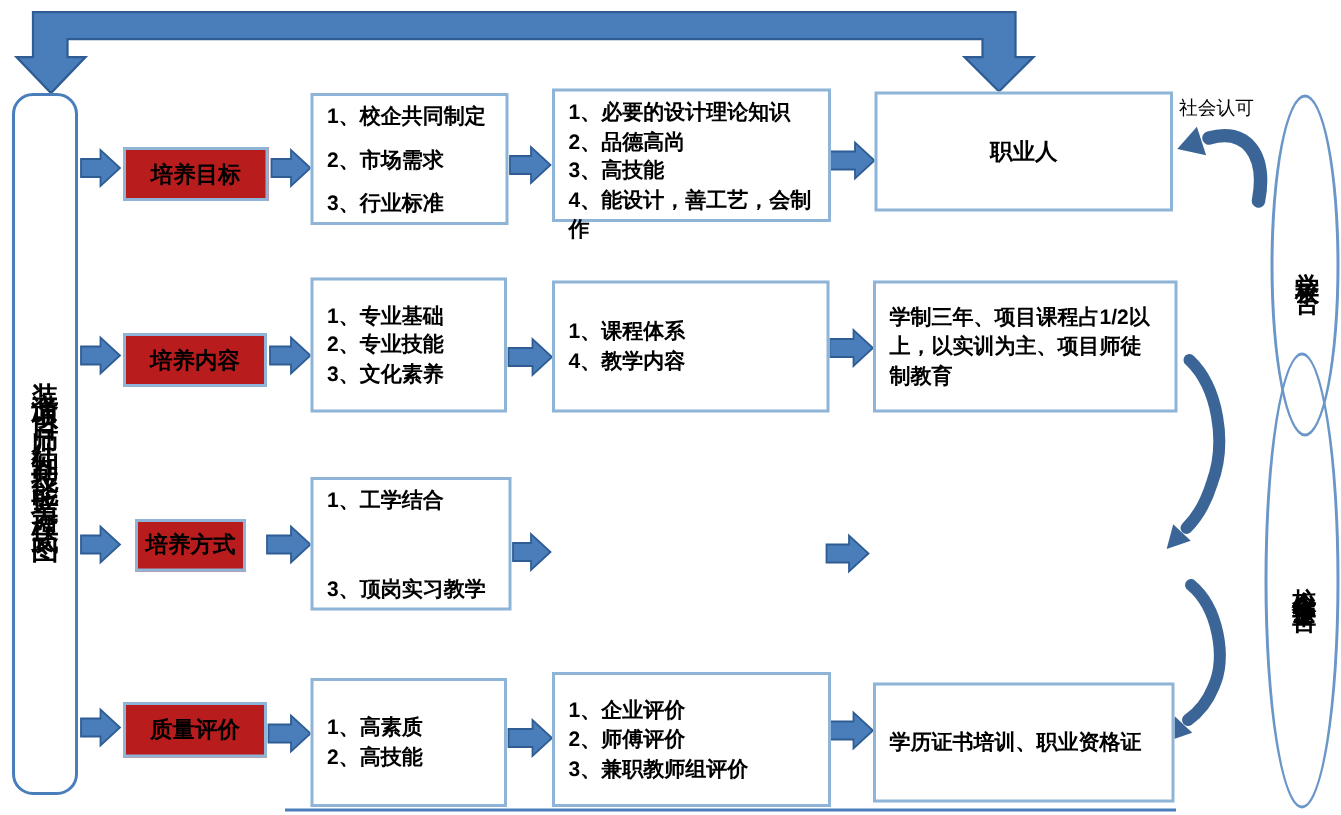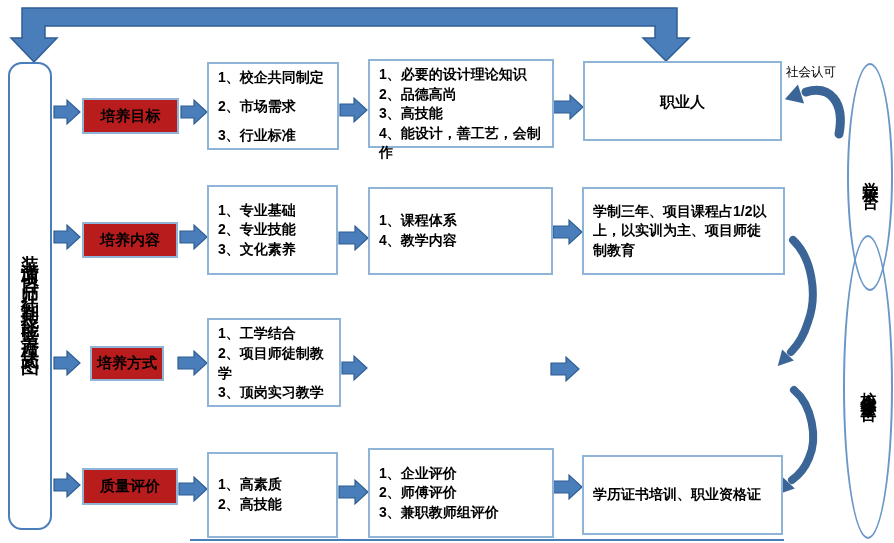--- a/index.html
+++ b/index.html
@@ -68,21 +68,20 @@
   </div>
   <div class="cbox" style="left:582px;top:187px;width:203px;height:88px">
     <div>学制三年、项目课程占1/2以上，以实训为主、项目师徒制教育</div>
   </div>
 
   <div class="lbox" style="left:90px;top:346px;width:74px;height:35px">
     <span>培养方式</span>
   </div>
   <div class="cbox start" style="left:207px;top:318px;width:134px;height:89px">
     <div>1、工学结合</div>
-    <div>2、项目师徒制教学</div>
     <div>3、顶岗实习教学</div>
   </div>
 
   <div class="lbox" style="left:82px;top:468px;width:96px;height:37px">
     <span>质量评价</span>
   </div>
   <div class="cbox" style="left:207px;top:452px;width:131px;height:86px">
     <div>1、高素质</div>
     <div>2、高技能</div>
   </div>

